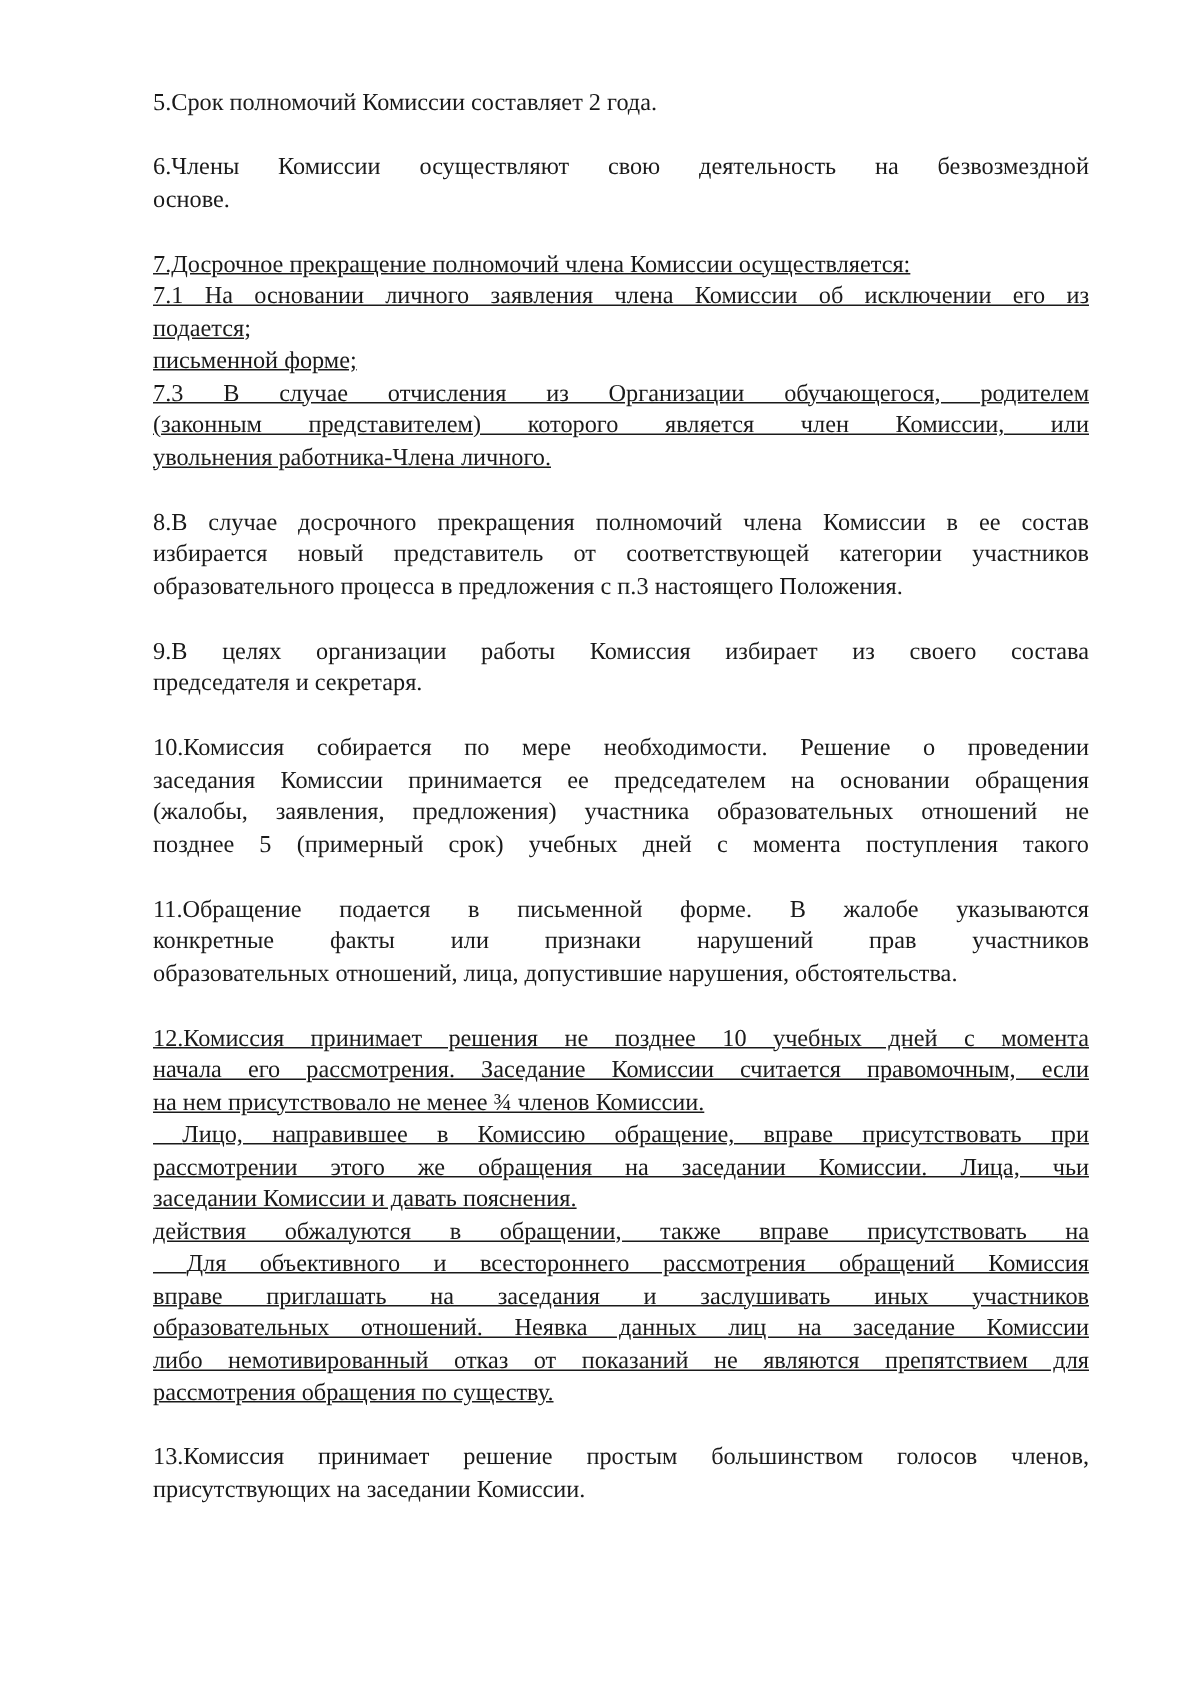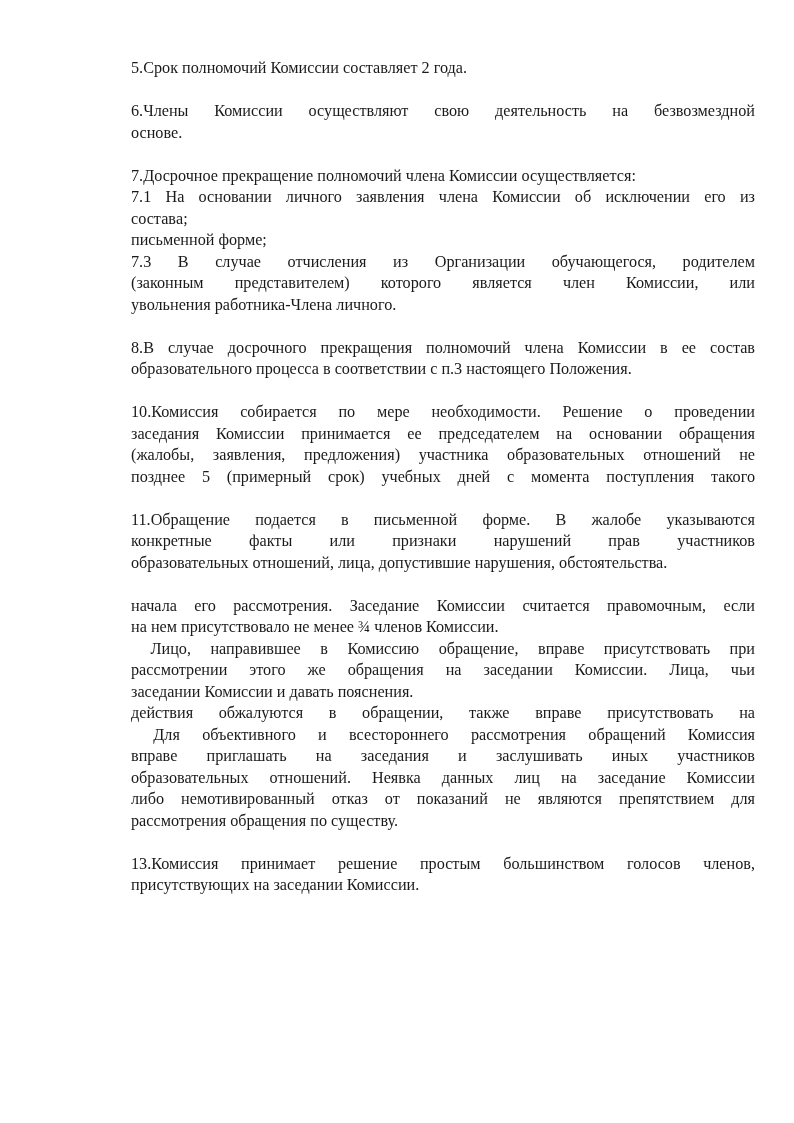--- a/index.html
+++ b/index.html
@@ -10,40 +10,41 @@
   body {
     width: 794px;
     height: 1123px;
     position: relative;
     overflow: hidden;
     font-family: "Liberation Serif", "DejaVu Serif", serif;
     color: #1a1a1a;
   }
   .page {
     position: absolute;
-    left: 131px;
+    left: 102px;
     top: 58px;
     width: 624px;
   }
   .para {
     font-size: 16.2px;
     line-height: 21.5px;
     margin: 0 0 21.5px 0;
     text-align: justify;
   }
   .line {
     display: block;
     text-align: justify;
     text-align-last: justify;
   }
   .line.last {
     text-align-last: left;
   }
   .block {
     margin: 0 0 21.5px 0;
+    text-decoration: underline;
   }
   .block .para {
     margin: 0;
   }
 </style>
 </head>
 <body>
 
 <div class="page">
 
@@ -55,55 +56,59 @@
     <span class="line">6.Члены Комиссии осуществляют свою деятельность на безвозмездной</span>
     <span class="line last">основе.</span>
   </p>
 
   <div class="block">
     <p class="para">
       <span class="line last">7.Досрочное прекращение полномочий члена Комиссии осуществляется:</span>
     </p>
     <p class="para">
       <span class="line">7.1 На основании личного заявления члена Комиссии об исключении его из</span>
-      <span class="line last">составa;</span>
+      <span class="line last">подается;</span>
     </p>
     <p class="para">
       <span class="line last">письменной форме;</span>
     </p>
     <p class="para">
       <span class="line">7.3 В случае отчисления из Организации обучающегося, родителем</span>
       <span class="line">(законным представителем) которого является член Комиссии, или</span>
       <span class="line last">увольнения работника-Члена личного.</span>
     </p>
   </div>
 
   <p class="para">
     <span class="line">8.В случае досрочного прекращения полномочий члена Комиссии в ее состав</span>
-    <span class="line last">образовательного процесса в соответствии с п.3 настоящего Положения.</span>
+    <span class="line">избирается новый представитель от соответствующей категории участников</span>
+    <span class="line last">образовательного процесса в предложения с п.3 настоящего Положения.</span>
   </p>
 
   <p class="para">
+    <span class="line">9.В целях организации работы Комиссия избирает из своего состава</span>
+    <span class="line last">председателя и секретаря.</span>
   </p>
 
   <p class="para">
     <span class="line">10.Комиссия собирается по мере необходимости. Решение о проведении</span>
     <span class="line">заседания Комиссии принимается ее председателем на основании обращения</span>
     <span class="line">(жалобы, заявления, предложения) участника образовательных отношений не</span>
     <span class="line">позднее 5 (примерный срок) учебных дней с момента поступления такого</span>
   </p>
 
   <p class="para">
     <span class="line">11.Обращение подается в письменной форме. В жалобе указываются</span>
     <span class="line">конкретные факты или признаки нарушений прав участников</span>
     <span class="line last">образовательных отношений, лица, допустившие нарушения, обстоятельства.</span>
   </p>
 
   <div class="block">
     <p class="para">
+      <span class="line">12.Комиссия принимает решения не позднее 10 учебных дней с момента</span>
       <span class="line">начала его рассмотрения. Заседание Комиссии считается правомочным, если</span>
       <span class="line last">на нем присутствовало не менее ¾ членов Комиссии.</span>
     </p>
     <p class="para">
       <span class="line" style="white-space:pre-wrap;"> Лицо, направившее в Комиссию обращение, вправе присутствовать при</span>
       <span class="line">рассмотрении этого же обращения на заседании Комиссии. Лица, чьи</span>
       <span class="line last">заседании Комиссии и давать пояснения.</span>
       <span class="line">действия обжалуются в обращении, также вправе присутствовать на</span>
     </p>
     <p class="para">

